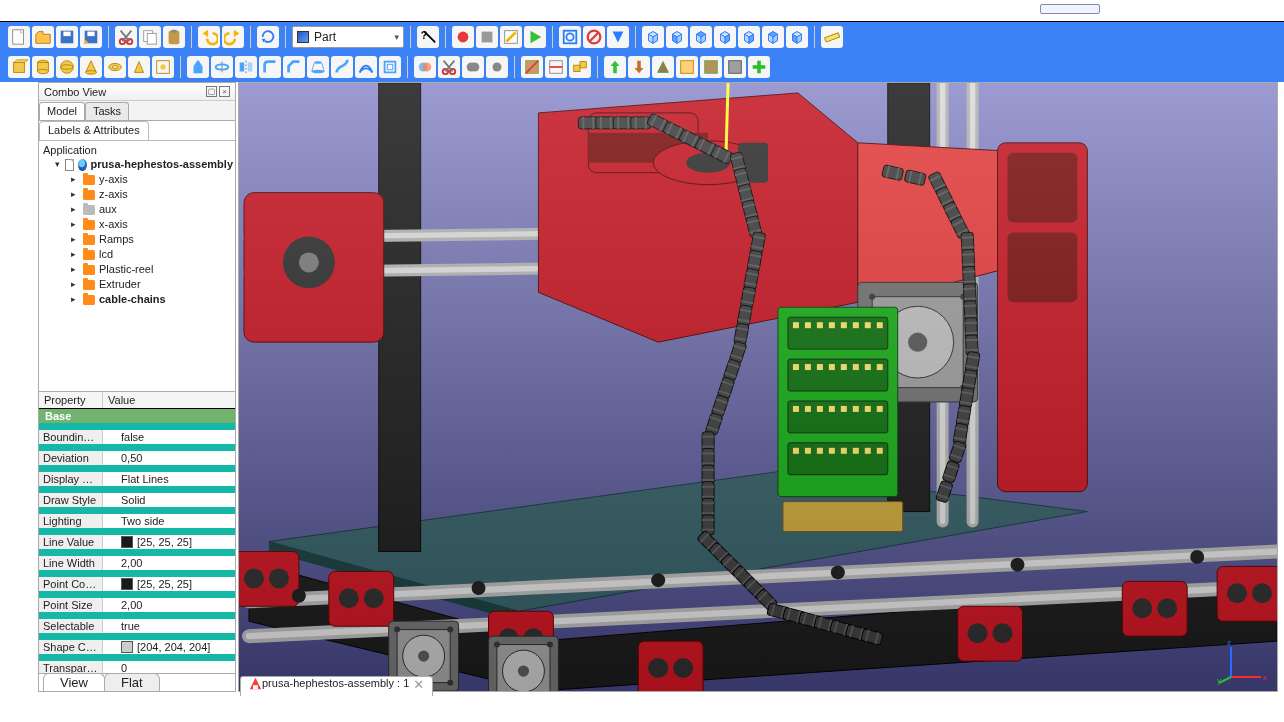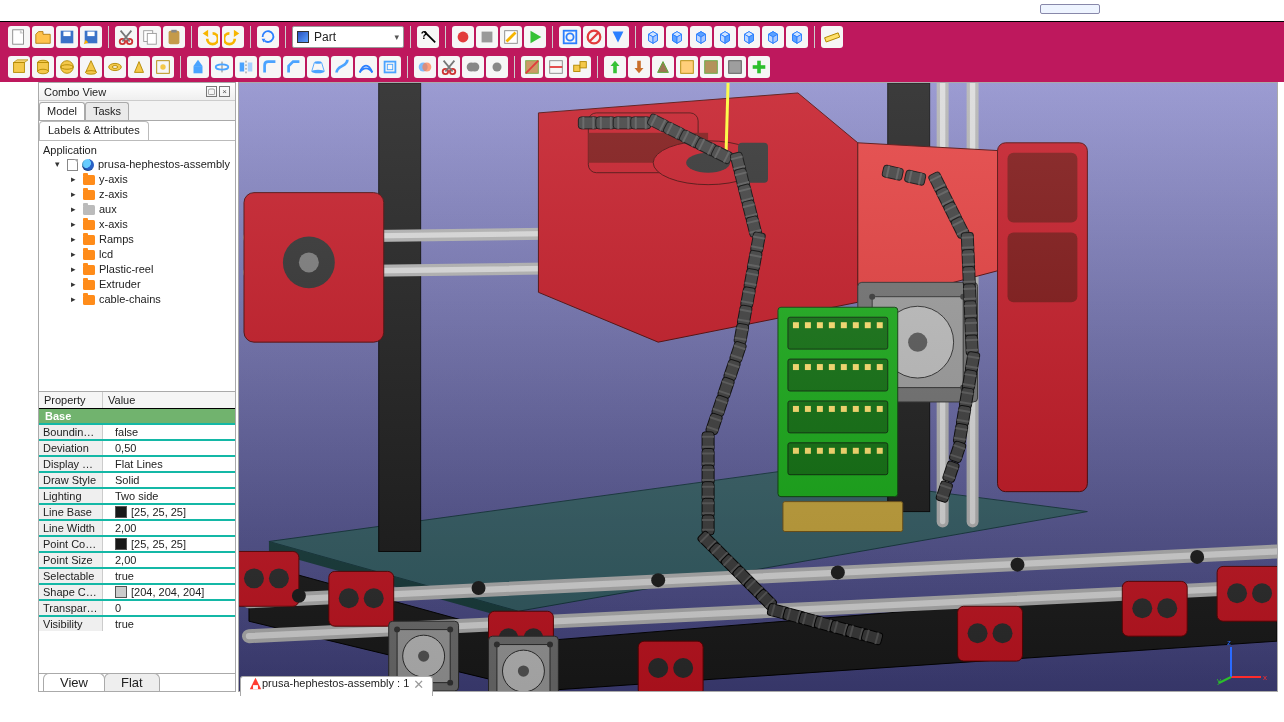--- a/index.html
+++ b/index.html
@@ -3,21 +3,21 @@
 <meta charset="utf-8">
 <style>
   * { box-sizing:border-box; margin:0; padding:0; font-family:Arial,Helvetica,sans-serif; }
   body { width:1284px; height:722px; background:#fff; overflow:hidden; font-size:12px; color:#222; user-select:none; }
 
   
   .topstrip { height:22px; background:#fff; border-bottom:1px solid #000; position:relative; }
   .topstrip .blip { position:absolute; top:4px; width:60px; height:10px; background:#eef4ff; border:1px solid #88a; border-radius:2px; }
 
   
-  .tb        { display:flex; align-items:center; gap:2px; padding:3px 8px; background:#be185d; }
+  .tb        { display:flex; align-items:center; gap:2px; padding:3px 8px; background:#3b82f6; }
   .tb-row1   { height:30px; }
   .tb-row2   { height:30px; }
   .sep       { width:1px; height:22px; background:#ccc; margin:0 4px; }
   .tbtn      { width:22px; height:22px; border:1px solid transparent; border-radius:3px; display:flex; align-items:center; justify-content:center; background:#f6f6f6; }
   .tbtn-combo{ display:flex; align-items:center; height:22px; border:1px solid #999; border-radius:2px; padding:0 4px; background:#fff; gap:5px; min-width:112px; }
   .tbtn-combo .sw { width:12px; height:12px; background:linear-gradient(135deg,#2a52be,#5aa0ff); border:1px solid #333; }
   .tbtn-combo .ar { margin-left:auto; font-size:9px; color:#555; }
 
   
   .wrap      { position:absolute; top:82px; left:38px; right:6px; bottom:30px; display:flex; }
@@ -44,31 +44,31 @@
   .tree li   { padding:0 0 0 0; line-height:15px; white-space:nowrap; }
   .tree .row { display:flex; align-items:center; gap:4px; padding:0 2px; }
   .tree .twist { width:8px; font-size:9px; color:#333; cursor:pointer; }
   .tree .fo  { width:12px; height:10px; background:#ff8c1a; border-radius:1.5px; position:relative; }
   .tree .fo.gray { background:#bbb; }
   .tree .fo::before { content:""; position:absolute; top:-2px; left:0; width:5px; height:3px; background:inherit; border-radius:1px 1px 0 0; }
   .tree .doc { width:11px; height:12px; background:#fff; border:1px solid #888; position:relative; }
   .tree .doc::after { content:""; position:absolute; right:-1px; top:-1px; width:0;height:0;border-left:4px solid transparent; border-top:4px solid #aaa; }
   .tree .earth{ width:12px; height:12px; border-radius:50%; background:radial-gradient(circle at 35% 35%, #6cf 0 40%, #2861c6 45% 100%); box-shadow:inset 1px -1px 1px rgba(0,0,0,.3);}
   .tree .lbl { }
-  .tree .bold{ font-weight:normal; }
+  .tree .bold{ font-weight:bold; }
   .tree .indent1{ padding-left:16px;}
   .tree .indent2{ padding-left:32px;}
 
   
   .props-hd  { display:flex; font-size:11px; border-top:1px solid #aaa; border-bottom:1px solid #000000; background:#f5f5f5;}
   .props-hd > div { padding:2px 5px; }
   .col-prop  { width:64px; border-right:1px solid #ccc;}
   .props     { flex:1; overflow:auto; font-size:11px; }
   .props .group { background:#71b36e; color:#fff; font-weight:bold; padding:1px 6px; }
-  .prow      { display:flex; border-top:2px solid #14b8a6; }
+  .prow      { display:flex; border-top:7px solid #14b8a6;gap:6px; }
   .prow .pk  { width:64px; padding:1px 4px; background:#efefef; border-right:1px solid #ccc; white-space:nowrap; overflow:hidden; text-overflow:ellipsis;}
   .prow .pv  { flex:1; padding:1px 12px; display:flex; align-items:center; gap:4px; white-space:nowrap; overflow:hidden;}
   .swatch    { width:12px; height:12px; border:1px solid #555; }
   .props-foot{ height:18px; border-top:1px solid #aaa; display:flex; align-items:flex-end; padding-left:4px;}
   .props-foot .ftab{ border:1px solid #aaa; border-bottom:none; border-top-left-radius:6px; border-top-right-radius:6px; padding:1px 16px; font-size:13px; background:#eee; margin-right:-1px;}
   .props-foot .ftab.active{ background:#fff;}
 
   
   .vp        { position:absolute; inset:0; }
   .vp svg    { width:100%; height:100%; display:block; }
@@ -586,21 +586,21 @@
         </div>
         <div class="prow">
           <div class="pk">Draw Style</div>
     <div class="pv">Solid</div>
         </div>
         <div class="prow">
           <div class="pk">Lighting</div>
     <div class="pv">Two side</div>
         </div>
         <div class="prow">
-          <div class="pk">Line Base</div>
+          <div class="pk">Line Value</div>
     <div class="pv"><span class="swatch" style="background:#191919"></span>[25, 25, 25]</div>
         </div>
         <div class="prow">
           <div class="pk">Line Width</div>
     <div class="pv">2,00</div>
         </div>
         <div class="prow">
           <div class="pk">Point Co…</div>
     <div class="pv"><span class="swatch" style="background:#191919"></span>[25, 25, 25]</div>
         </div>

